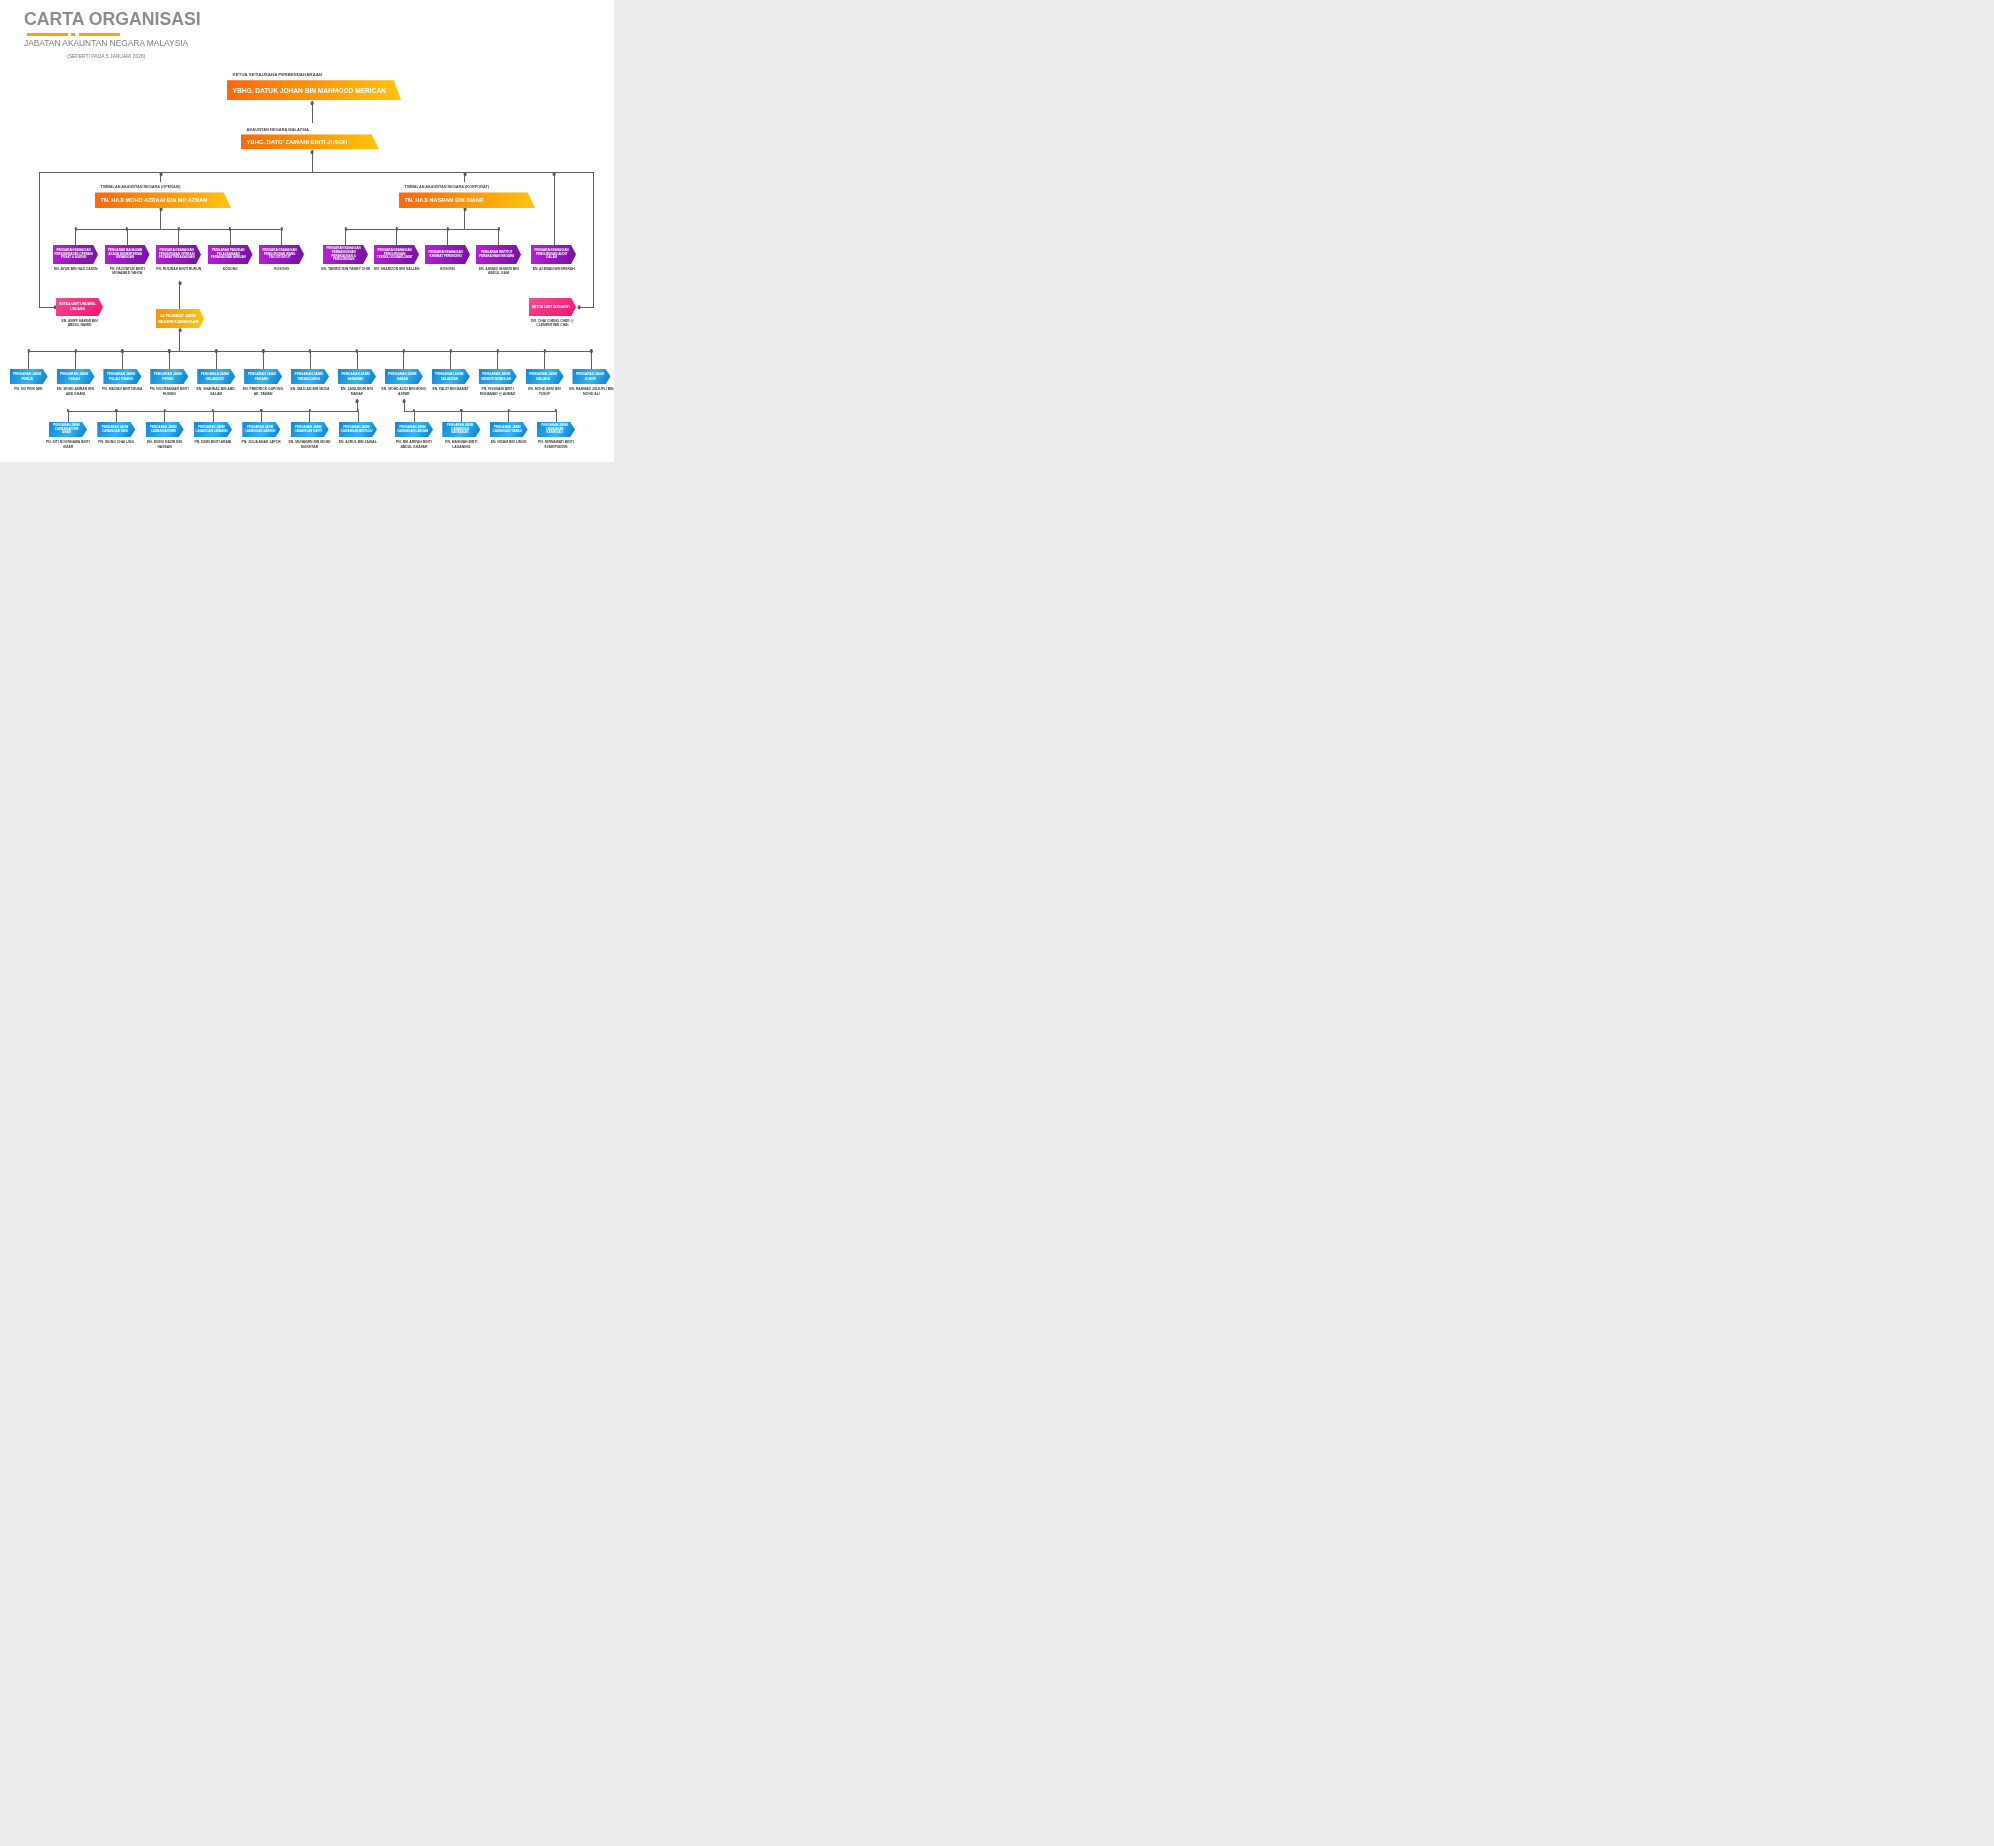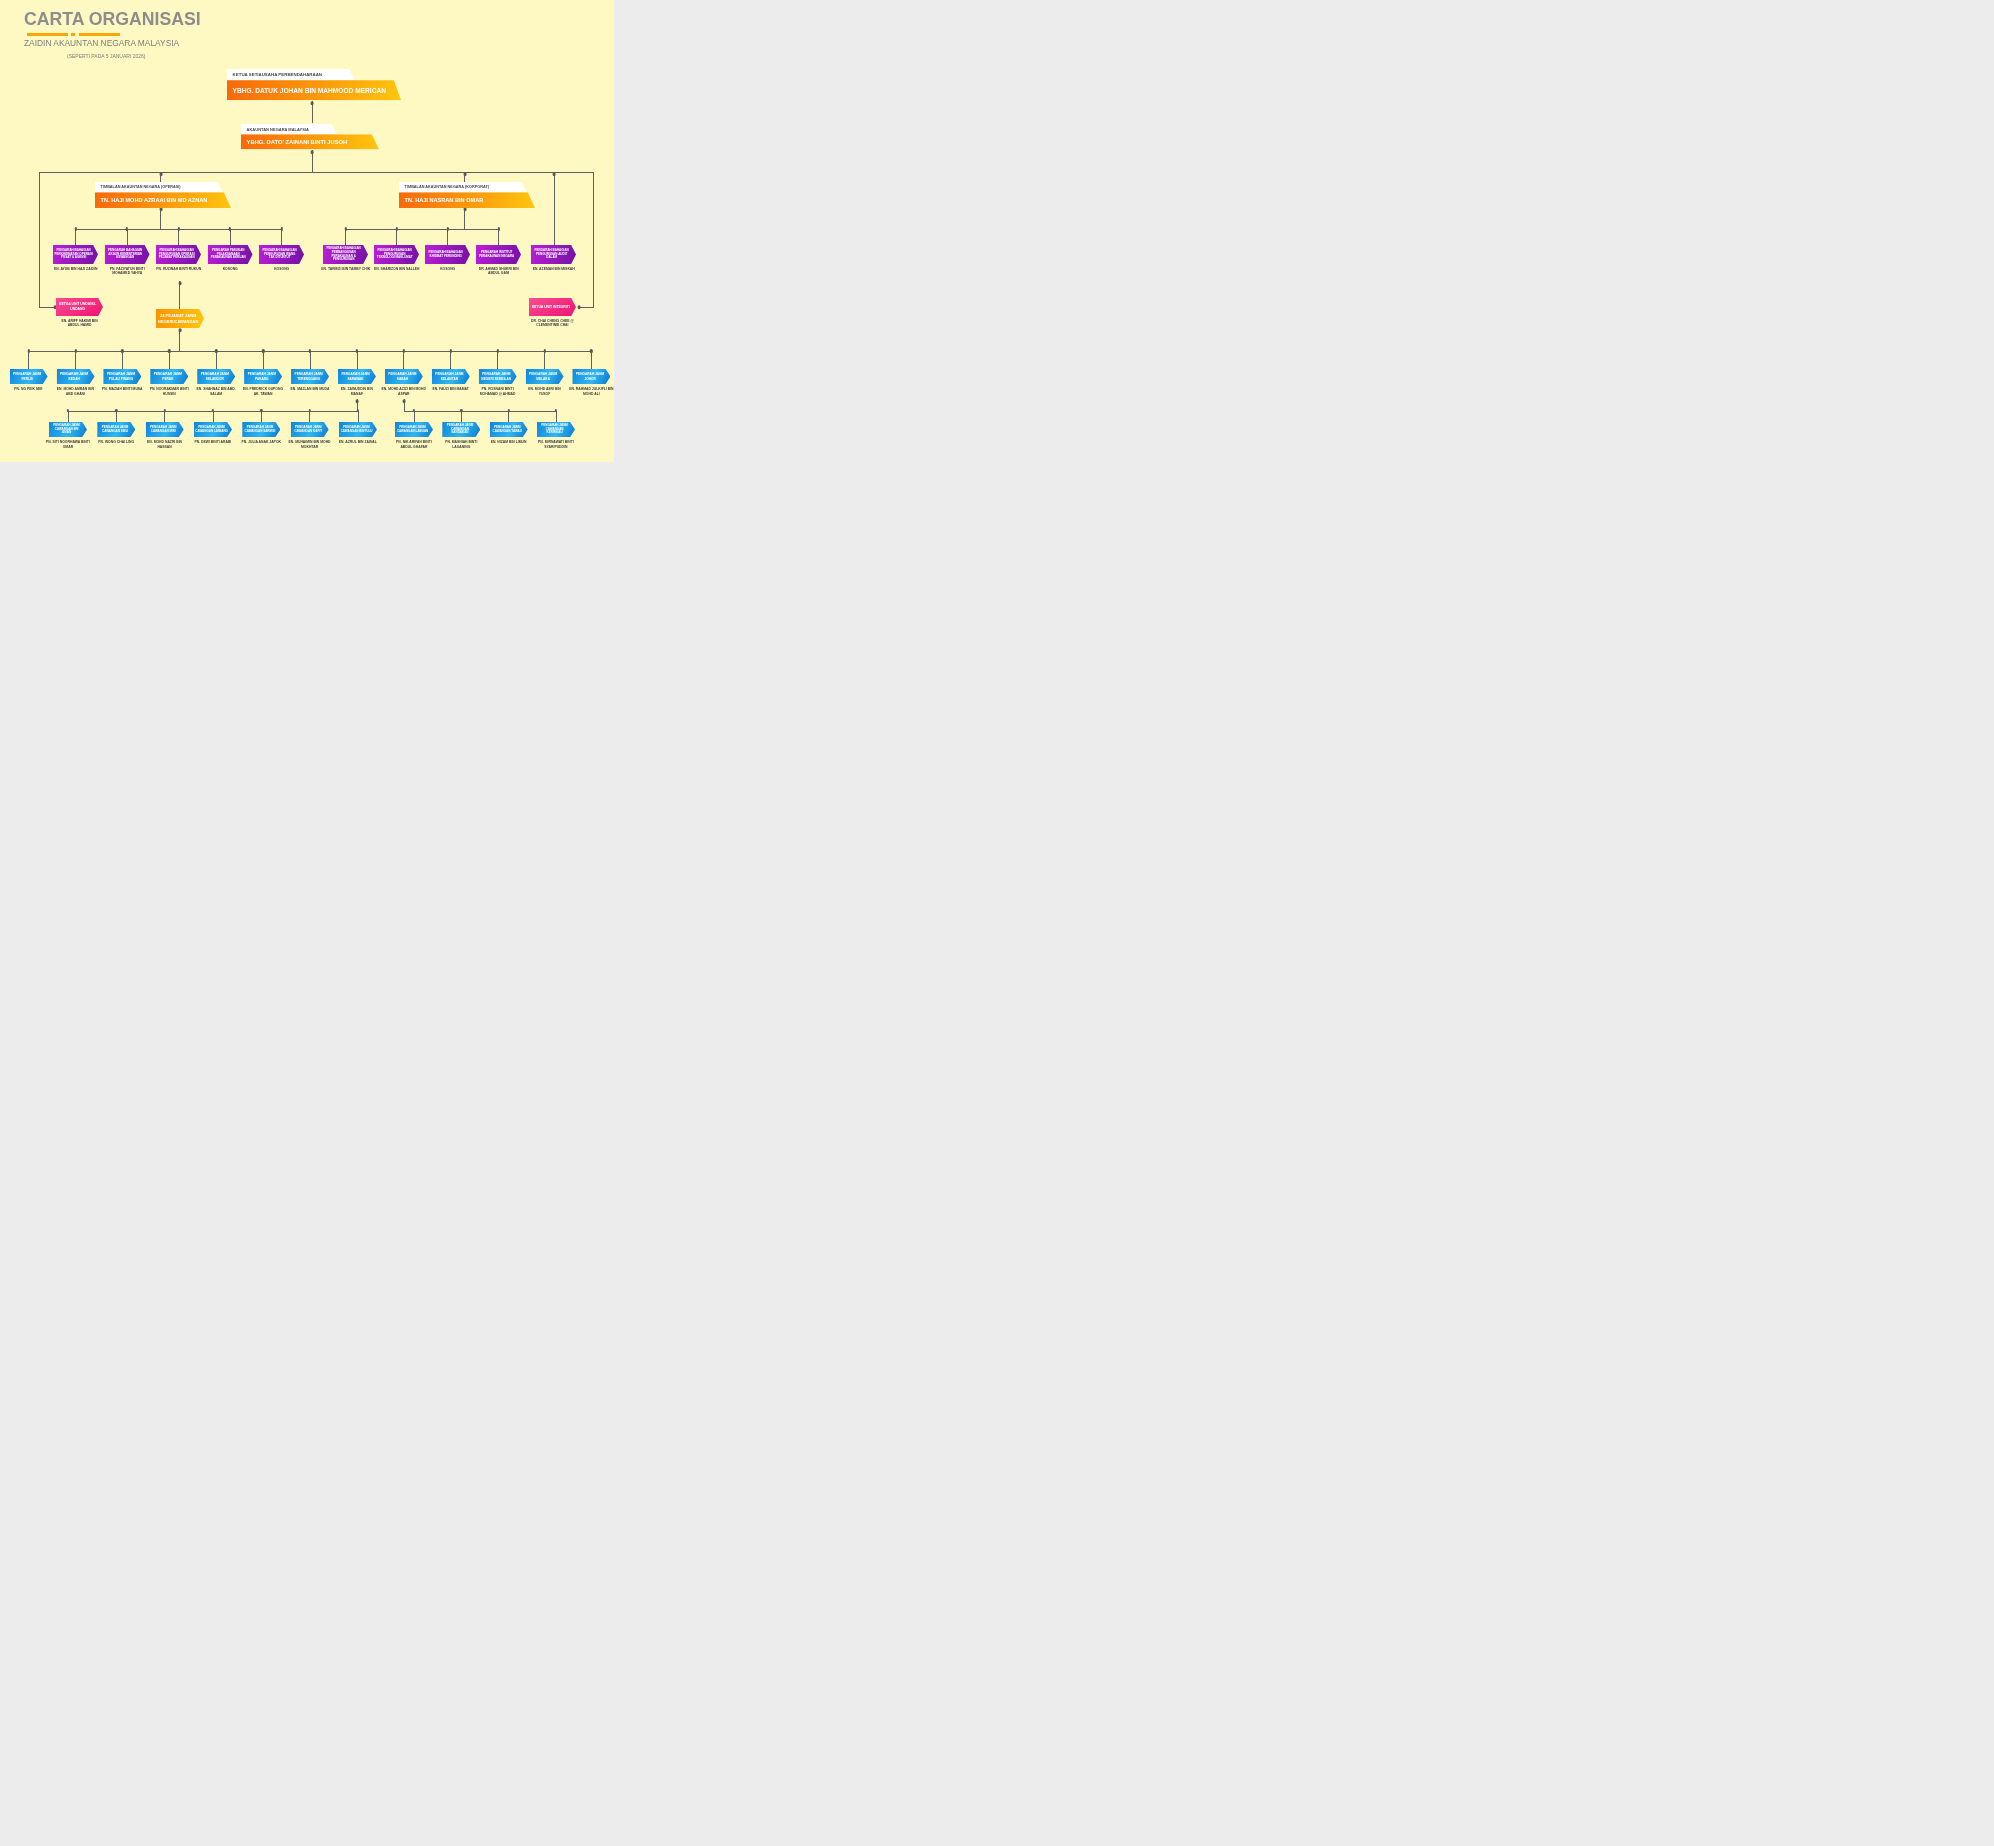--- a/index.html
+++ b/index.html
@@ -1,16 +1,16 @@
 <!DOCTYPE html>
 <html style="font-size:6.4px"><head>
 <meta charset="utf-8">
 <style>
   html,body{margin:0;padding:0;background:#ececec;font-family:"Liberation Sans",sans-serif;}
-  .stage{position:relative;width:614px;height:462px;background:#fef9c3;overflow:hidden;}
+  .stage{position:relative;width:614px;height:462px;background:#ffffff;overflow:hidden;}
 
   
   .title{position:absolute;left:24px;top:8px;font-size:19px;font-weight:bold;color:#8d8d8d;
          transform:scaleX(.93);transform-origin:left;white-space:nowrap;}
   .rule{position:absolute;top:33px;height:2.8px;background:#ffa408;}
   .subtitle{position:absolute;left:24px;top:38px;font-size:8.4px;color:#7d7d7d;white-space:nowrap;}
   .datenote{position:absolute;left:67px;top:53px;font-size:5px;color:#7d7d7d;white-space:nowrap;}
 
   
   .hline,.vline{position:absolute;background:#606060;z-index:1;}
@@ -58,21 +58,21 @@
 </style>
 </head>
 <body>
 
 <div class="stage">
 
   <div class="title">CARTA ORGANISASI</div>
   <div class="rule" style="left:27px;width:41px;"></div>
   <div class="rule" style="left:71px;width:4.4px;"></div>
   <div class="rule" style="left:79px;width:41px;"></div>
-  <div class="subtitle">ZAIDIN AKAUNTAN NEGARA MALAYSIA</div>
+  <div class="subtitle">JABATAN AKAUNTAN NEGARA MALAYSIA</div>
   <div class="datenote">(SEPERTI PADA 5 JANUARI 2026)</div>
 
   <div class="vline" style="left:312px;top:101px;height:22.3px;"></div>
   <div class="dot" style="left:312px;top:103px;"></div>
   <div class="vline" style="left:312px;top:150px;height:22.3px;"></div>
   <div class="dot" style="left:312px;top:152px;"></div>
   <div class="hline" style="left:40px;top:172px;width:554px;"></div>
   <div class="vline" style="left:39px;top:172px;height:136px;"></div>
   <div class="hline" style="left:39px;top:307px;width:15px;"></div>
   <div class="dot" style="left:55px;top:307px;"></div>

